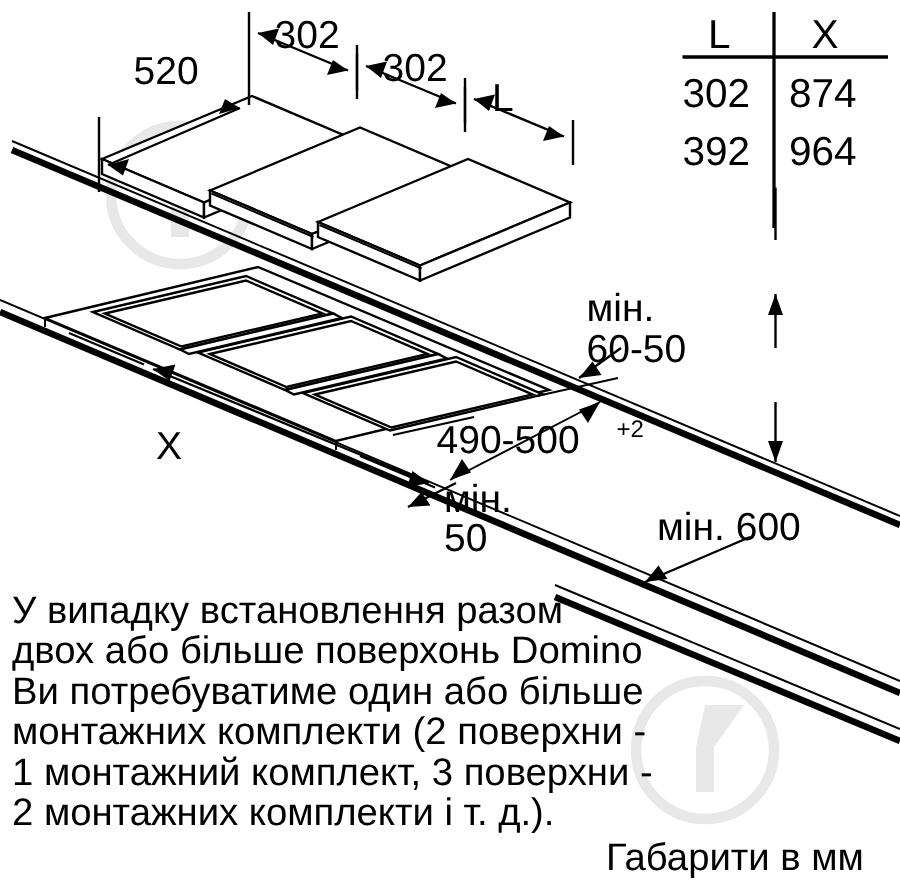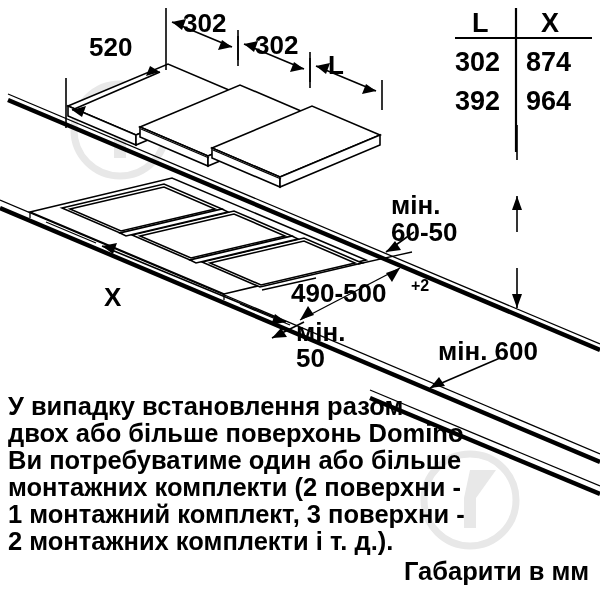--- a/index.html
+++ b/index.html
@@ -13,21 +13,20 @@
     position: relative;
     overflow: hidden;
     font-family: "Liberation Sans", sans-serif;
     color: #000000;
   }
   #diagram-root {
     position: absolute;
     left: 0; top: 0;
     width: 600px;
     height: 532px;
-    font-weight: bold;
   }
   svg#scene {
     position: absolute;
     left: 0; top: 0;
     width: 600px;
     height: 592px;
     display: block;
   }
   .dim-text {
     font-family: "Liberation Sans", sans-serif;

